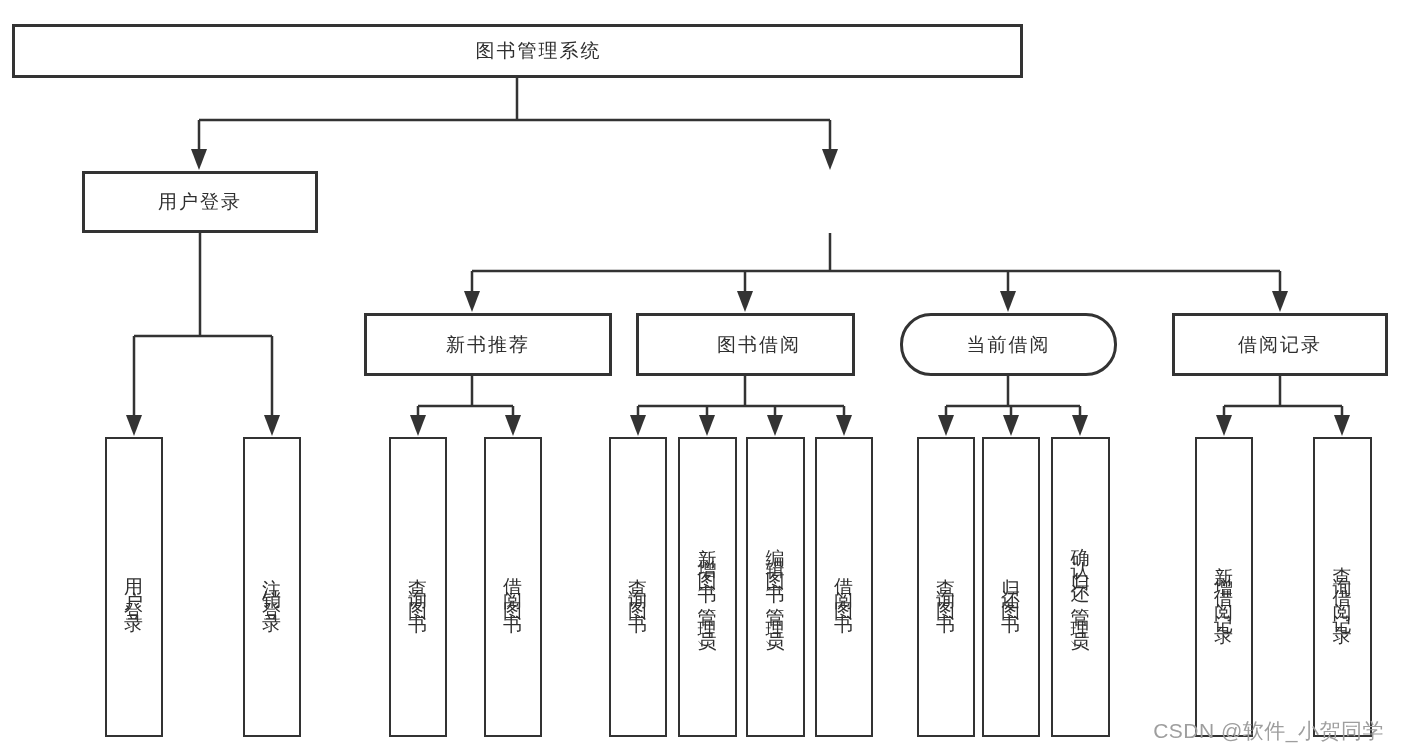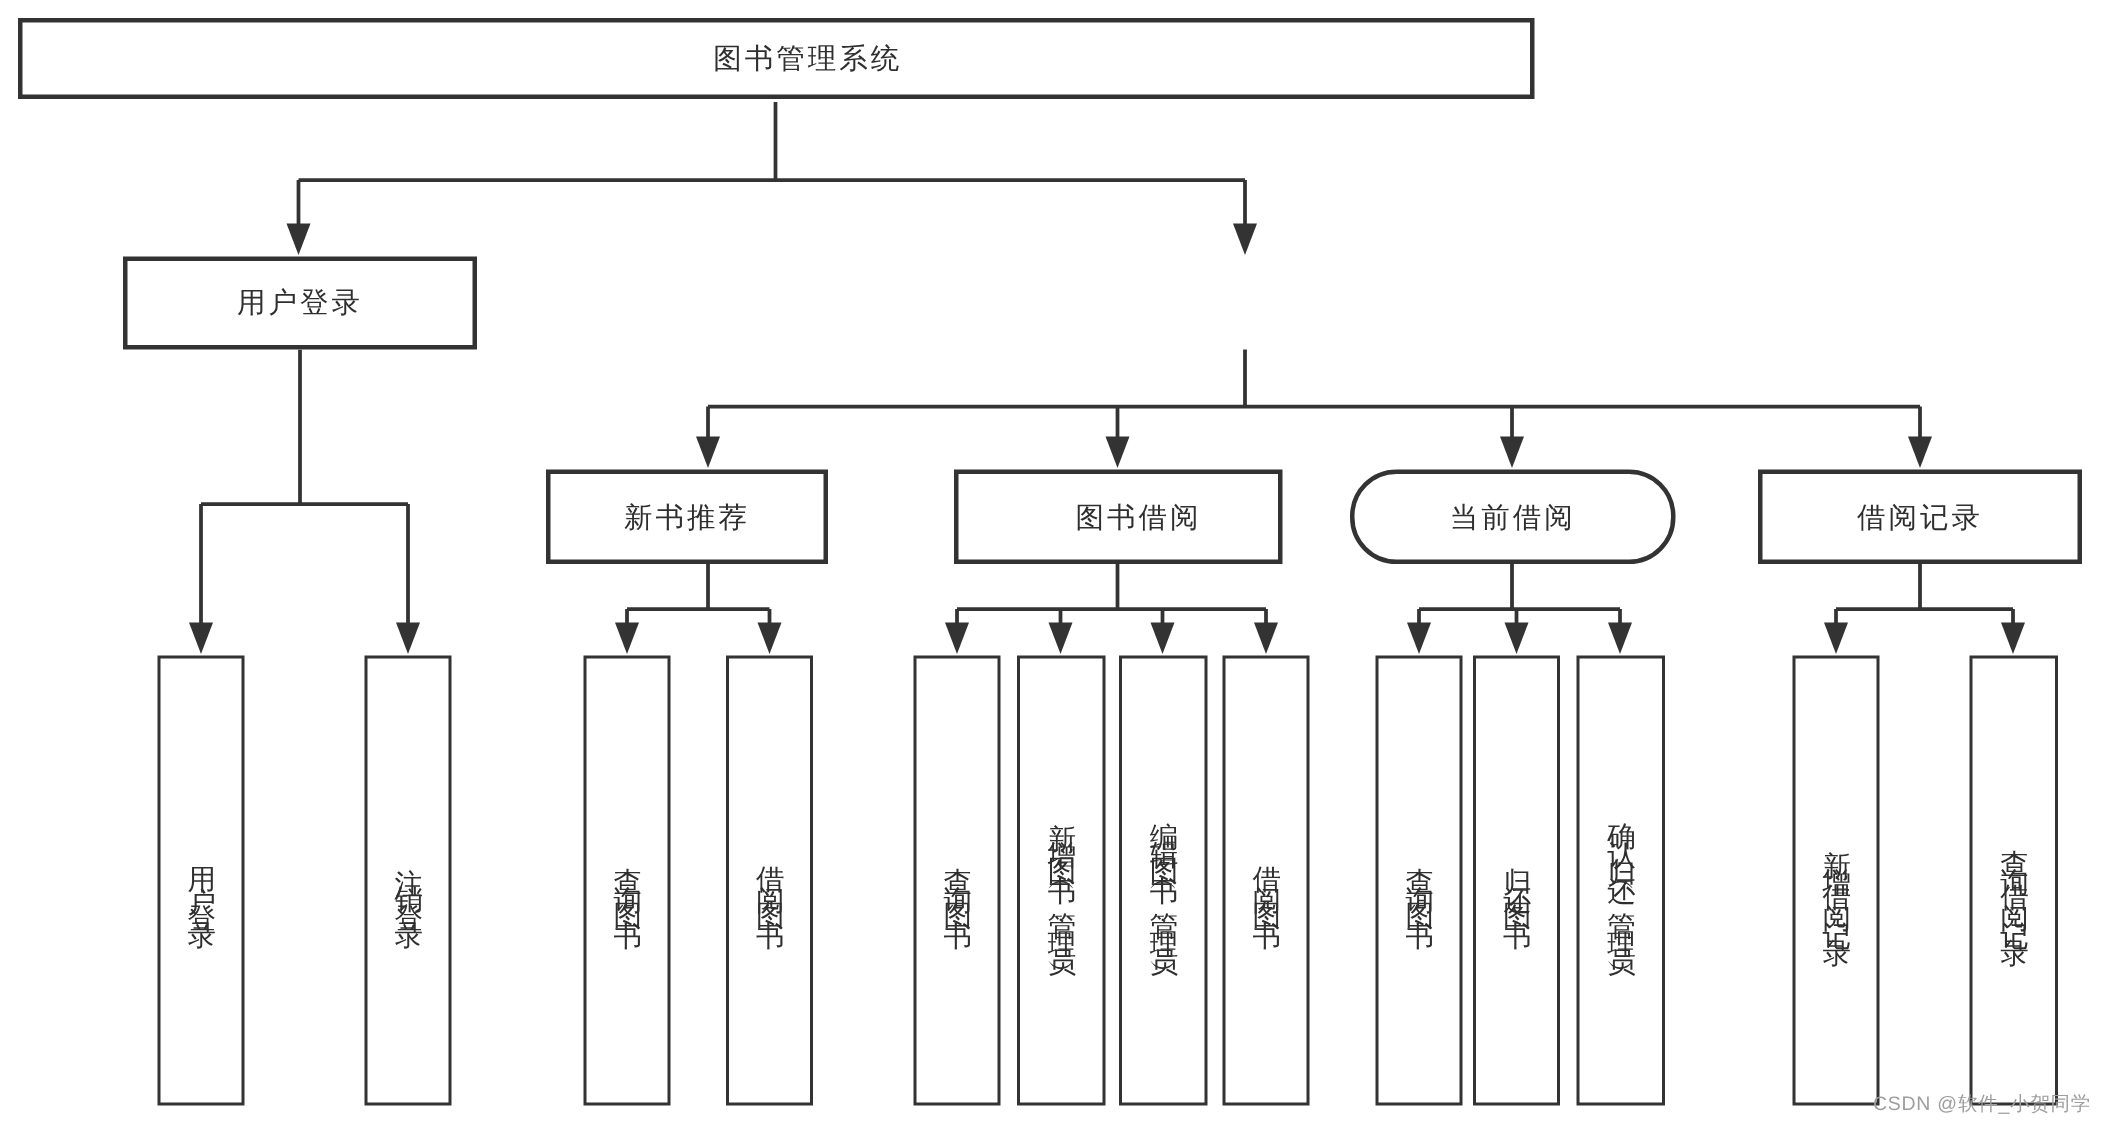--- a/index.html
+++ b/index.html
@@ -51,24 +51,24 @@
     writing-mode: vertical-rl;
     text-orientation: mixed;
     font-size: 19px;
     letter-spacing: 12px;
     line-height: 1;
     color: var(--text);
     white-space: nowrap;
   }
   .watermark {
     position: absolute;
-    right: 11px;
+    right: 21px;
     bottom: 2px;
     z-index: 3;
-    font-size: 13px;
+    font-size: 21px;
     letter-spacing: 0.5px;
     color: var(--watermark);
   }
 </style>
 </head>
 <body>
 
 <div class="canvas">
 
   <svg class="connector-svg" viewBox="0 0 1405 747" xmlns="http://www.w3.org/2000/svg">
@@ -97,29 +97,29 @@
       <polygon points="699,415 715,415 707,436" fill="var(--line)"></polygon>
       <polygon points="767,415 783,415 775,436" fill="var(--line)"></polygon>
       <polygon points="836,415 852,415 844,436" fill="var(--line)"></polygon>
       <polygon points="938,415 954,415 946,436" fill="var(--line)"></polygon>
       <polygon points="1003,415 1019,415 1011,436" fill="var(--line)"></polygon>
       <polygon points="1072,415 1088,415 1080,436" fill="var(--line)"></polygon>
       <polygon points="1216,415 1232,415 1224,436" fill="var(--line)"></polygon>
       <polygon points="1334,415 1350,415 1342,436" fill="var(--line)"></polygon>
     </svg>
 
-  <div class="hbox" style="left:12px; top:12px; width:1011px; height:54px;padding-left:42px;">
+  <div class="hbox" style="left:12px; top:24px; width:1011px; height:54px;padding-left:42px;">
     <span>图书管理系统</span>
   </div>
 
   <div class="hbox" style="left:82px; top:171px; width:236px; height:62px;">
     <span>用户登录</span>
   </div>
 
-  <div class="hbox" style="left:364px; top:313px; width:188px; height:63px;">
+  <div class="hbox" style="left:364px; top:313px; width:248px; height:63px;">
     <span>新书推荐</span>
   </div>
   <div class="hbox" style="left:636px; top:313px; width:219px; height:63px;padding-left:27px;">
     <span>图书借阅</span>
   </div>
   <div class="hbox" style="left:900px; top:313px; width:217px; height:63px;border-radius:31px;">
     <span>当前借阅</span>
   </div>
   <div class="hbox" style="left:1172px; top:313px; width:216px; height:63px;">
     <span>借阅记录</span>

